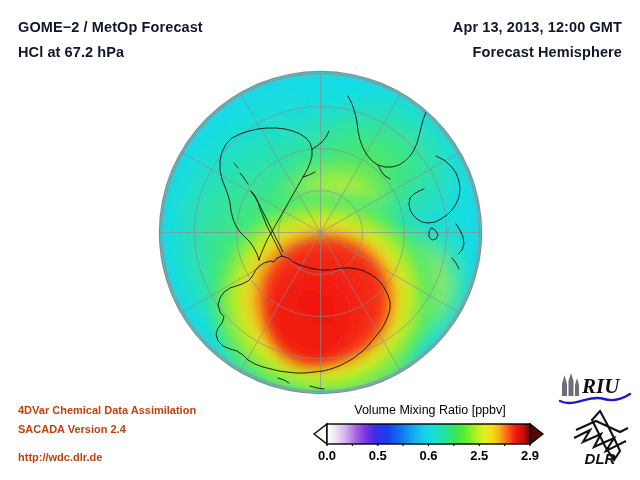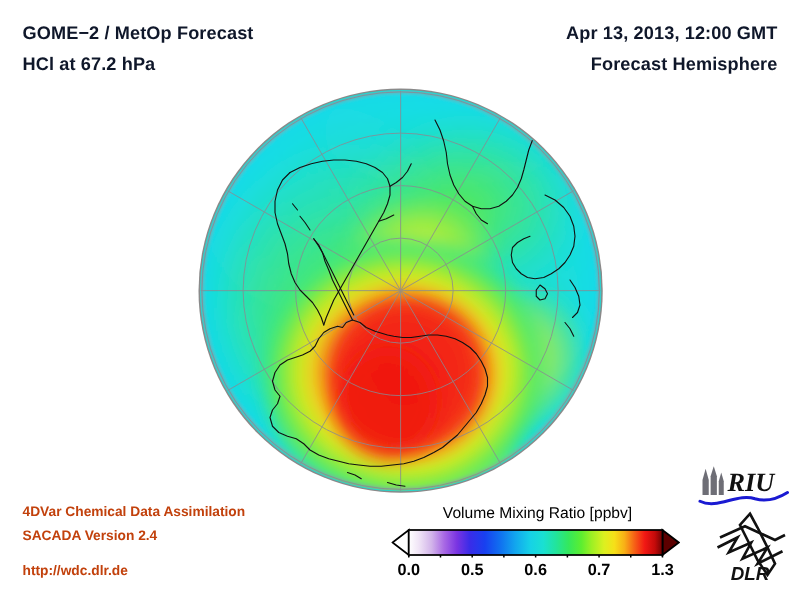--- a/index.html
+++ b/index.html
@@ -313,22 +313,22 @@
       <line x1="140.9" y1="22" x2="140.9" y2="25.5"></line>
       <line x1="191.6" y1="22" x2="191.6" y2="25.5"></line>
     </g>
   </svg>
 </div>
 
 <div id="cb-labels">
   <span style="left:14px">0.0</span>
   <span style="left:64.75px">0.5</span>
   <span style="left:115.5px">0.6</span>
-  <span style="left:166.25px">0.7</span>
-  <span style="left:217px">1.3</span>
+  <span style="left:166.25px">2.5</span>
+  <span style="left:217px">2.9</span>
 </div>
 
 <div class="foot" id="foot1">4DVar Chemical Data Assimilation</div>
 <div class="foot" id="foot2">SACADA Version 2.4</div>
 <div class="foot" id="foot3">http://wdc.dlr.de</div>
 
 <div id="riu-logo">
   <svg width="78" height="36" viewBox="0 0 78 36">
 
     <g fill="#6e6e76">

